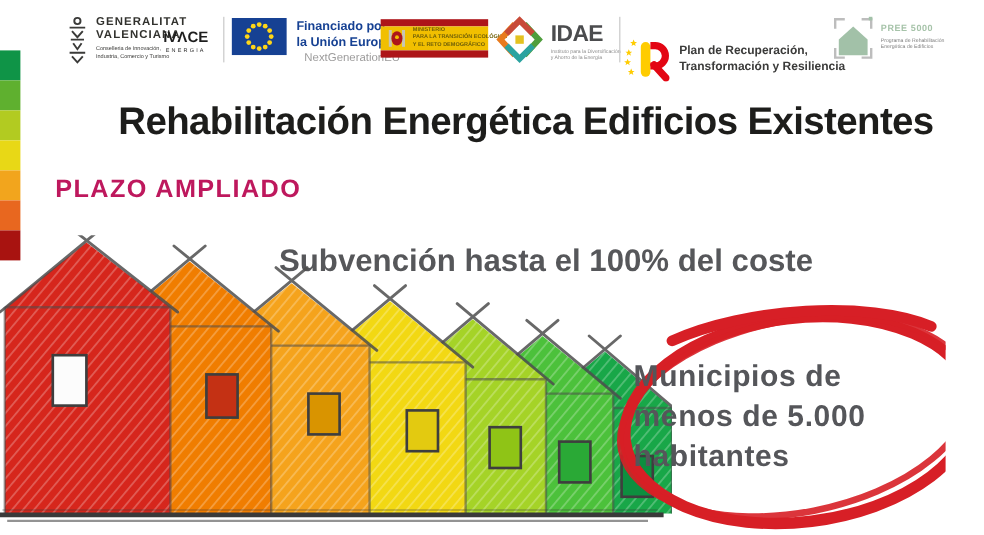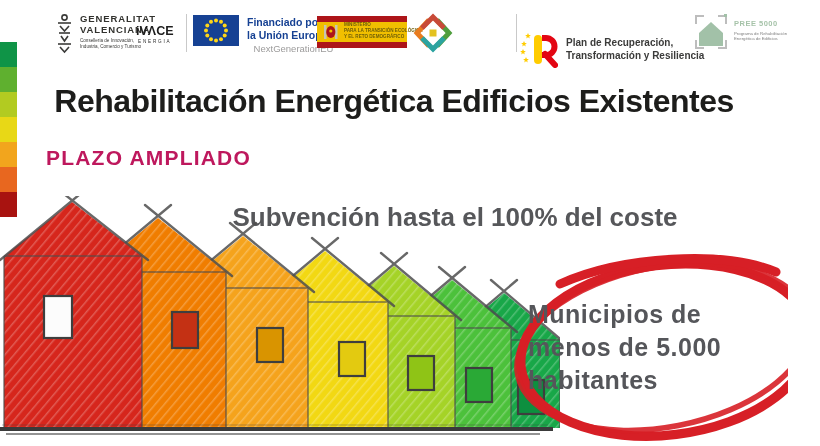--- a/index.html
+++ b/index.html
@@ -47,21 +47,21 @@
   .pree-col{display:flex;flex-direction:column;margin-top:6px;}
   .pree-label{font-size:7.5px;font-weight:700;color:#a6c3a9;letter-spacing:0.5px;white-space:nowrap;}
   .pree-sub{font-size:4.3px;color:#7f7f7f;line-height:5.3px;white-space:nowrap;}
   .pree-sub.first{margin-top:2.5px;}
 
   
   .energy-bar{position:absolute;left:0;top:42px;width:17px;}
   .energy-bar span{display:block;height:25px;width:17px;}
 
   
-  .title{position:absolute;top:83px;left:10px;right:10px;text-align:center;margin:0;
+  .title{position:absolute;top:83px;left:10px;right:10px;text-align:right;margin:0;
          font-size:32px;font-weight:700;color:#1d1d1b;letter-spacing:-0.5px;}
   .plazo{position:absolute;top:146px;left:46px;width:774px;text-align:left;
          font-size:21px;font-weight:700;color:#be185d;letter-spacing:1.2px;}
   .hasta{position:absolute;top:169px;left:46px;width:774px;text-align:center;
          font-size:20px;font-weight:700;color:#3e3e40;letter-spacing:0.2px;}
   .subv{position:absolute;top:202px;left:90px;width:730px;text-align:center;
         font-size:26px;font-weight:700;color:#56575a;}
 
   
   .houses{position:absolute;left:0;top:196px;}
@@ -151,20 +151,25 @@
     <div class="logo idae">
       <svg width="40" height="40" viewBox="0 0 40 40">
         <g fill="none" stroke-width="5" stroke-linejoin="miter">
           <path d="M16 7 L4 20 L16 33" stroke="#e87b1e"></path>
           <path d="M24 7 L36 20 L24 33" stroke="#4f9e3d"></path>
           <path d="M9 15 L20 4 L31 15" stroke="#c84a38"></path>
           <path d="M9 25 L20 36 L31 25" stroke="#2ba3a0"></path>
           <rect x="16.5" y="16.5" width="7" height="7" fill="#e3c220" stroke="none"></rect>
         </g>
       </svg>
+      <div class="idae-col">
+        <div class="idae-label">IDAE</div>
+        <div class="idae-sub first">Instituto para la Diversificación</div>
+        <div class="idae-sub">y Ahorro de la Energía</div>
+      </div>
     </div>
 
     <div class="vsep s2"></div>
 
     <div class="logo plan">
       <svg width="38" height="38" viewBox="0 0 38 38">
         <g>
           <path id="st" d="M0,-3 L0.9,-0.9 L2.85,-0.9 L1.2,0.45 L1.76,2.43 L0,1.2 L-1.76,2.43 L-1.2,0.45 L-2.85,-0.9 L-0.9,-0.9 Z" fill="#ffcc00" transform="translate(8,6)"></path>
           <use href="#st" fill="#e30613" transform="translate(-4,8)"></use>
           <use href="#st" fill="#ffcc00" transform="translate(-5,16)"></use>

